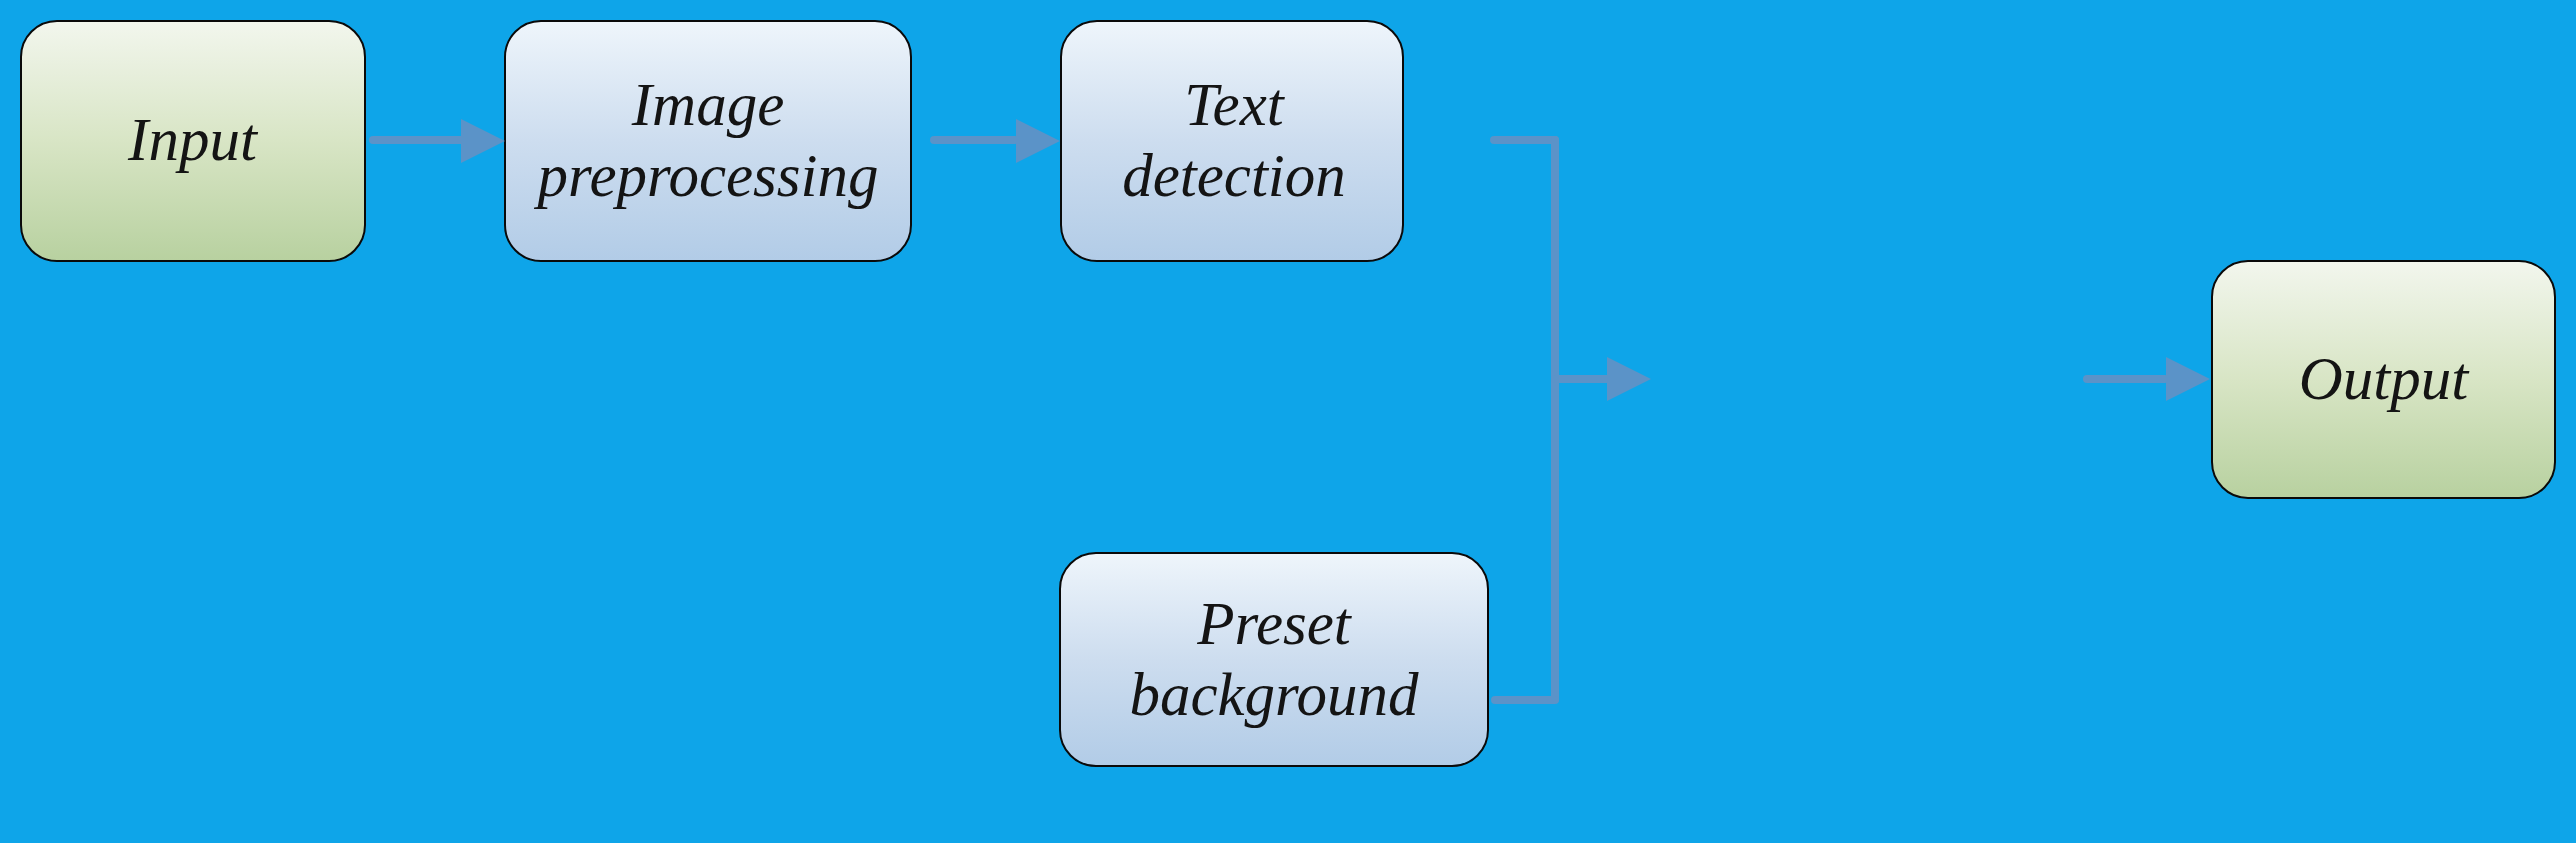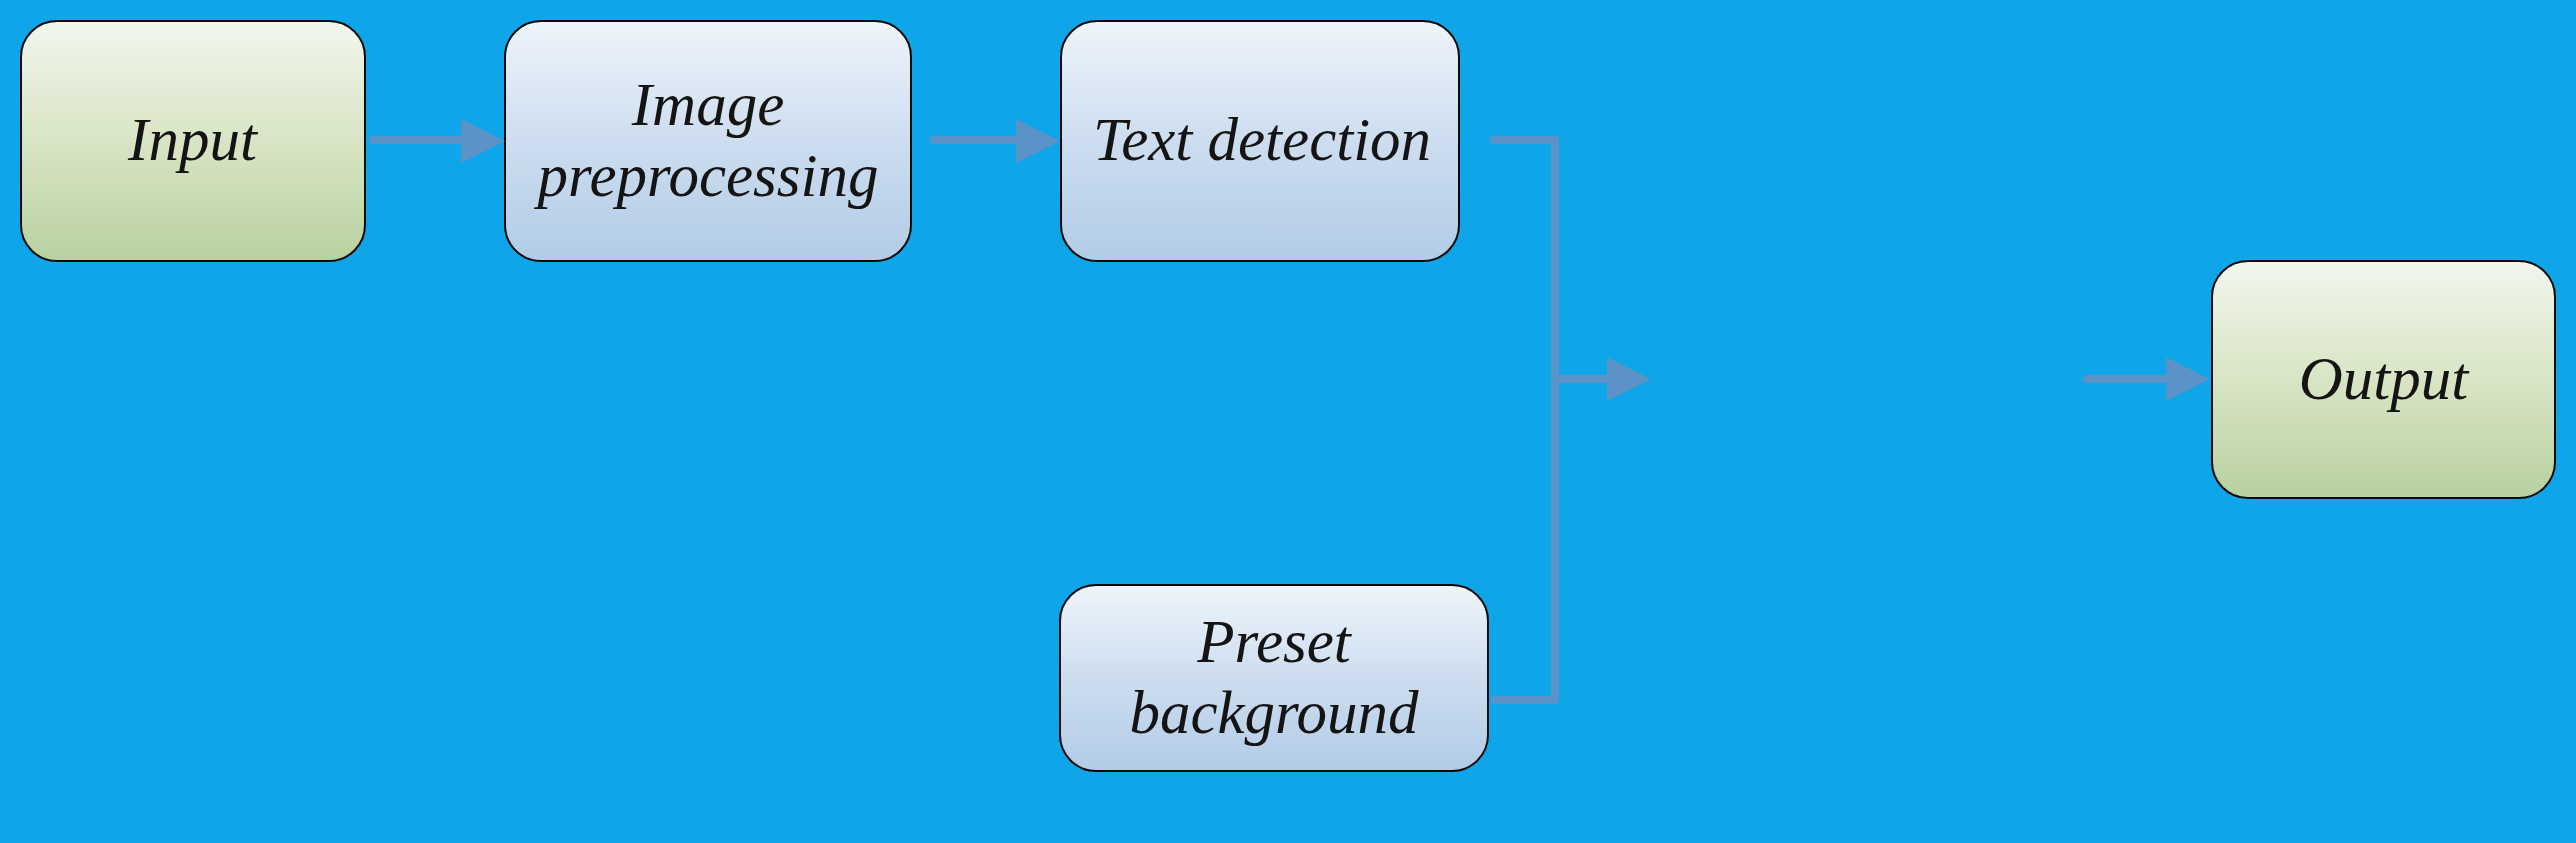--- a/index.html
+++ b/index.html
@@ -56,25 +56,25 @@
 <div id="canvas">
 
   <div class="node green" style="left:19.5px; top:19.5px; width:346px; height:242px;">
     <span>Input</span>
   </div>
 
   <div class="node blue" style="left:504px; top:19.5px; width:408px; height:242px;">
     <span>Image preprocessing</span>
   </div>
 
-  <div class="node blue" style="left:1060px; top:19.5px; width:400px; height:242px;padding-left:12px;">
+  <div class="node blue" style="left:1060px; top:19.5px; width:344px; height:242px;padding-left:12px;">
     <span>Text detection</span>
   </div>
 
-  <div class="node blue" style="left:1059px; top:584px; width:430px; height:188px;">
+  <div class="node blue" style="left:1059px; top:552px; width:430px; height:215px;">
     <span>Preset background</span>
   </div>
 
 
   <div class="node green" style="left:2211px; top:260px; width:345px; height:239px;">
     <span>Output</span>
   </div>
 
   <div>
     <div class="shaft" style="left:369px; top:136px; width:96px; height:8px;"></div>

